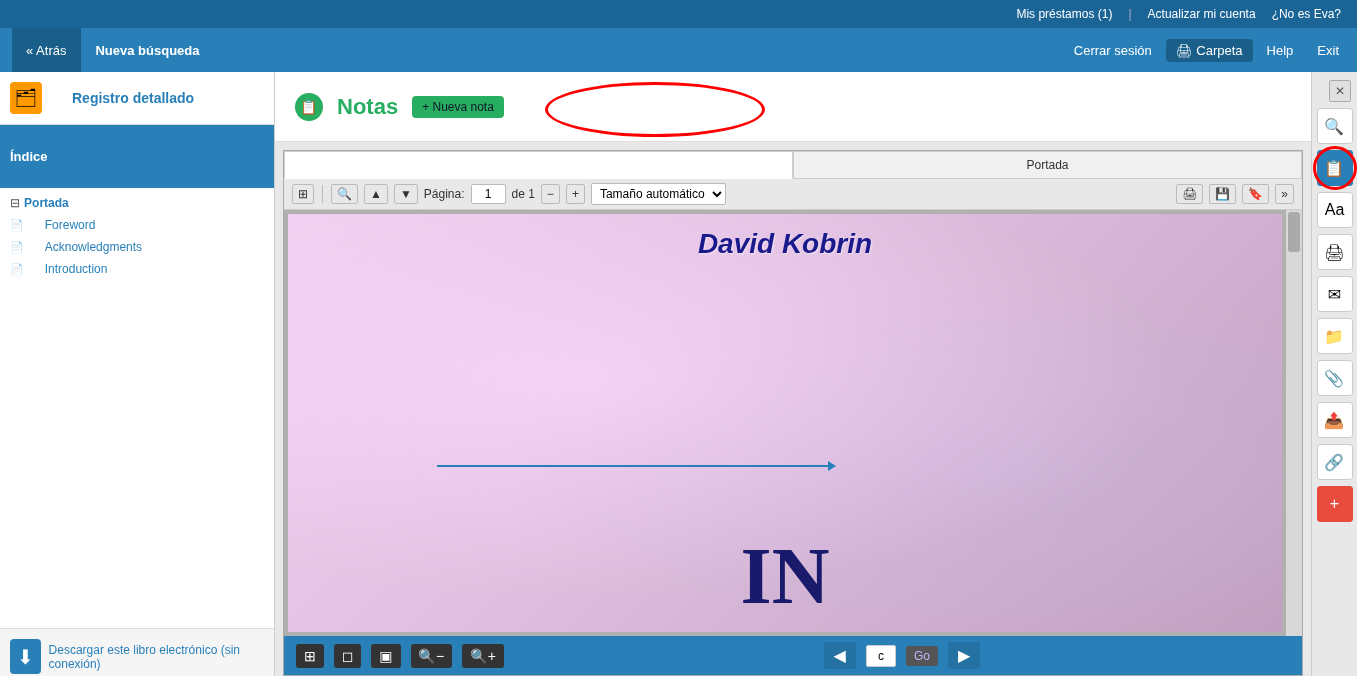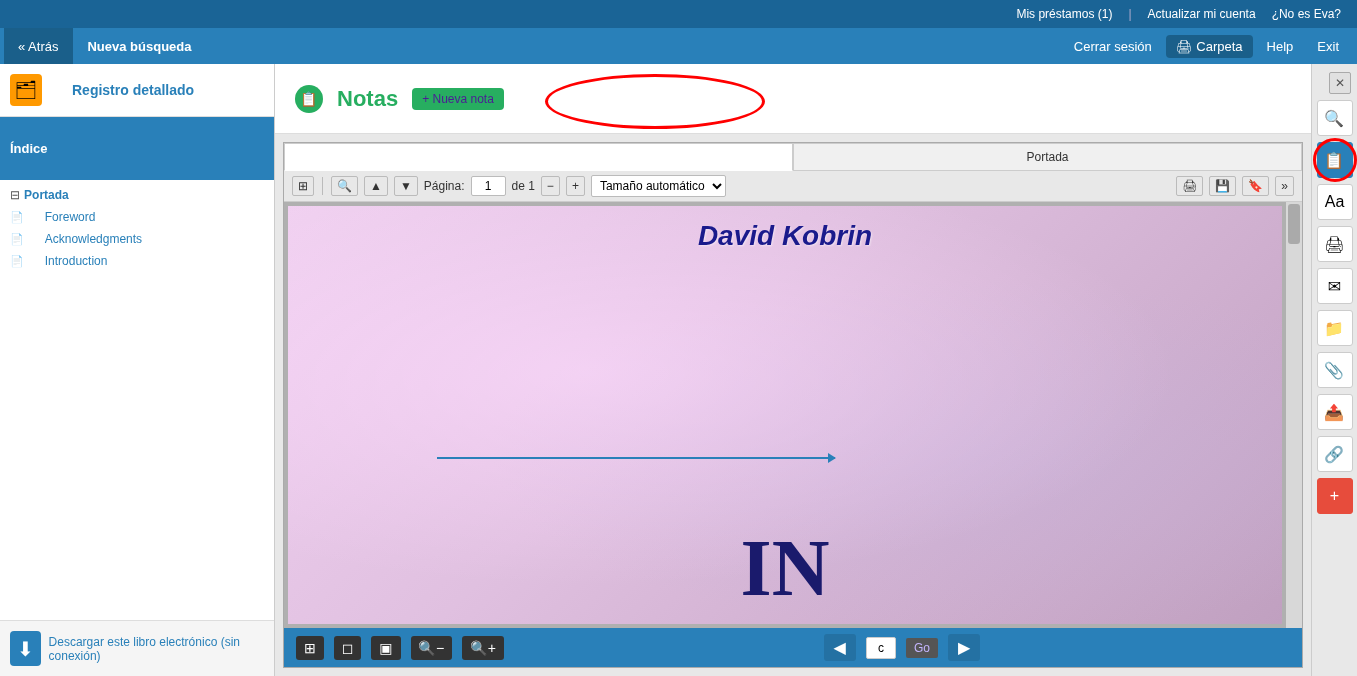--- a/index.html
+++ b/index.html
@@ -16,24 +16,24 @@
       padding: 0 16px;
       gap: 16px;
       font-size: 12px;
     }
     .top-bar a { color: white; text-decoration: none; cursor: pointer; }
     .top-bar .separator { color: #aac; }
 
     
     .nav-bar {
       background: #2980b9;
-      height: 36px;
-      display: flex;
-      align-items: center;
-      padding: 0 0 0 4px;
+      height: 44px;
+      display: flex;
+      align-items: center;
+      padding: 0 0 0 12px;
     }
     .nav-back {
       background: #1a5f8a;
       color: white;
       padding: 6px 14px;
       cursor: pointer;
       font-size: 13px;
       height: 100%;
       display: flex;
       align-items: center;
@@ -230,21 +230,21 @@
       color: white;
       font-size: 14px;
     }
     .notes-title {
       color: #27ae60;
       font-size: 22px;
       font-weight: bold;
     }
     .new-note-btn {
       background: #27ae60;
-      color: #4c1d95;
+      color: #0f172a;
       border: none;
       border-radius: 4px;
       padding: 4px 10px;
       font-size: 12px;
       cursor: pointer;
       display: flex;
       align-items: center;
       gap: 4px;
     }
 

